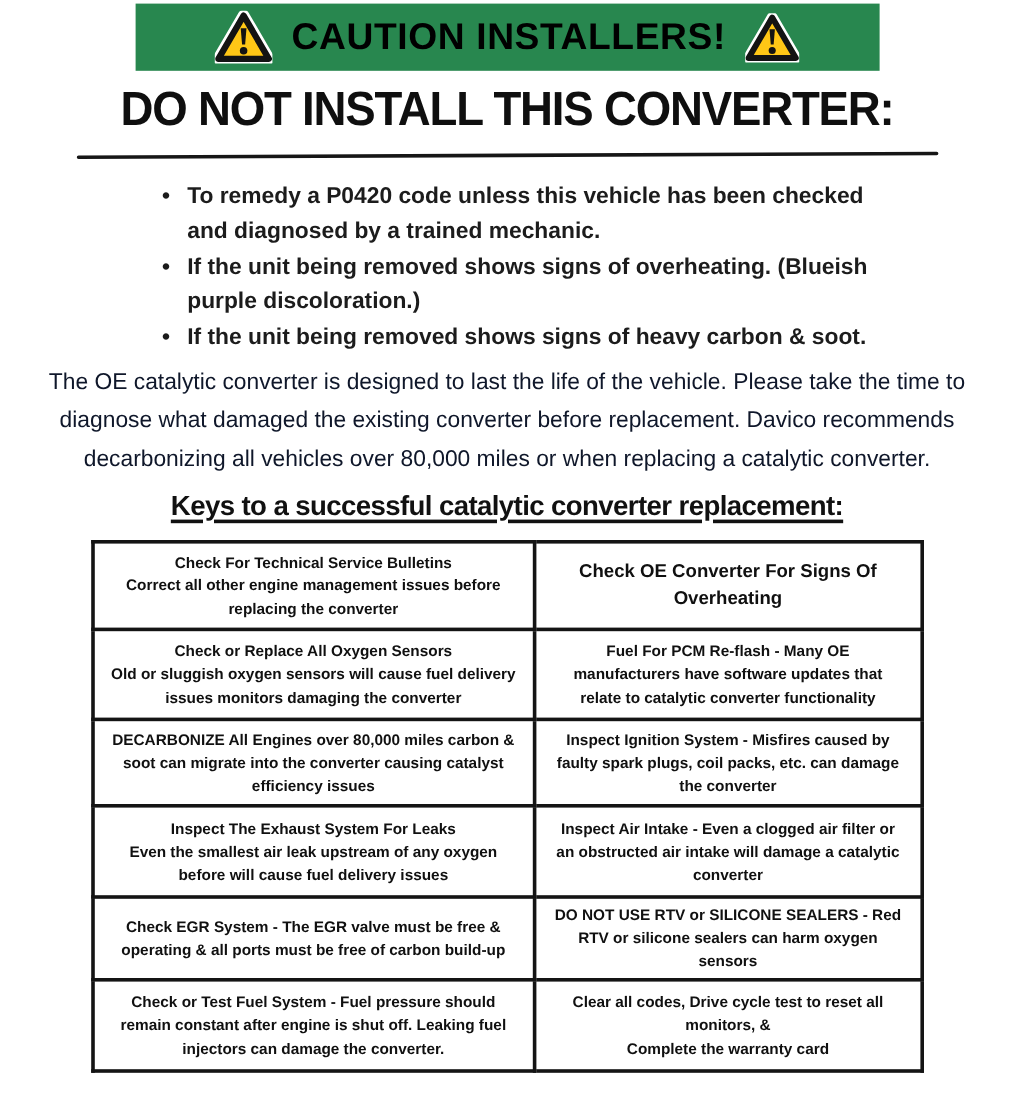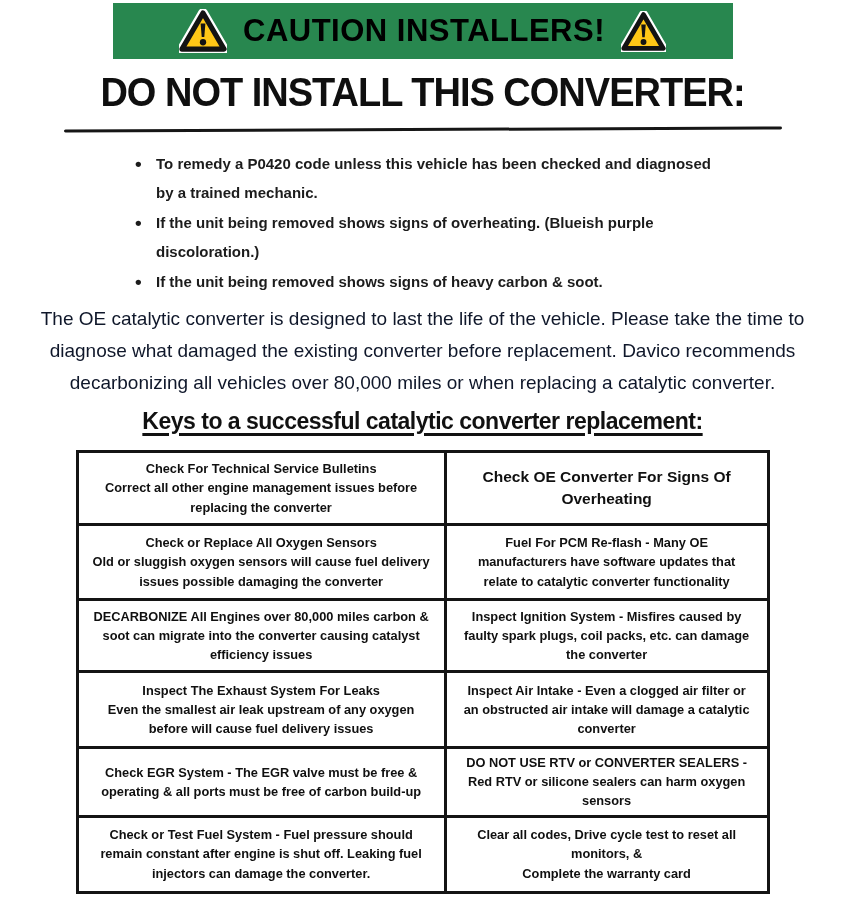--- a/index.html
+++ b/index.html
@@ -36,21 +36,21 @@
     border-radius:2px;
   }
 
   
   .bullets{
     list-style:none;margin:18px 0 0 128px;padding:0;
     width:600px;
   }
   .bullets li{
     position:relative;padding-left:28px;margin:0 0 1px 0;
-    font-size:15px;font-weight:bold;color:#1c1c1c;line-height:29px;
+    font-size:19px;font-weight:bold;color:#1c1c1c;line-height:29px;
   }
   .bullets li::before{
     content:"\2022";position:absolute;left:7px;top:0;
     font-size:19px;line-height:29px;color:#1c1c1c;
   }
 
   
   .para{
     width:824px;margin:7px auto 0;text-align:center;
     font-size:19px;font-weight:normal;color:#0f172a;line-height:32px;
@@ -127,35 +127,35 @@
 
   <table class="grid">
     <tbody>
       <tr>
         <td class="col-left">Check For Technical Service Bulletins
 Correct all other engine management issues before replacing the converter</td>
         <td class="lg">Check OE Converter For Signs Of Overheating</td>
       </tr>
       <tr>
         <td class="col-left">Check or Replace All Oxygen Sensors
-Old or sluggish oxygen sensors will cause fuel delivery issues possible damaging the converter</td>
+Old or sluggish oxygen sensors will cause fuel delivery issues monitors damaging the converter</td>
         <td>Fuel For PCM Re-flash - Many OE manufacturers have software updates that relate to catalytic converter functionality</td>
       </tr>
       <tr>
         <td class="col-left">DECARBONIZE All Engines over 80,000 miles carbon &amp; soot can migrate into the converter causing catalyst efficiency issues</td>
         <td>Inspect Ignition System - Misfires caused by faulty spark plugs, coil packs, etc. can damage the converter</td>
       </tr>
       <tr>
         <td class="col-left">Inspect The Exhaust System For Leaks
 Even the smallest air leak upstream of any oxygen before will cause fuel delivery issues</td>
         <td>Inspect Air Intake - Even a clogged air filter or an obstructed air intake will damage a catalytic converter</td>
       </tr>
       <tr>
         <td class="col-left">Check EGR System - The EGR valve must be free &amp; operating &amp; all ports must be free of carbon build-up</td>
-        <td>DO NOT USE RTV or CONVERTER SEALERS - Red RTV or silicone sealers can harm oxygen sensors</td>
+        <td>DO NOT USE RTV or SILICONE SEALERS - Red RTV or silicone sealers can harm oxygen sensors</td>
       </tr>
       <tr>
         <td class="col-left">Check or Test Fuel System - Fuel pressure should remain constant after engine is shut off.  Leaking fuel injectors can damage the converter.</td>
         <td>Clear all codes,  Drive cycle test to reset all monitors, &amp;
 Complete the warranty card</td>
       </tr>
     </tbody>
   </table>
 
 </div>

